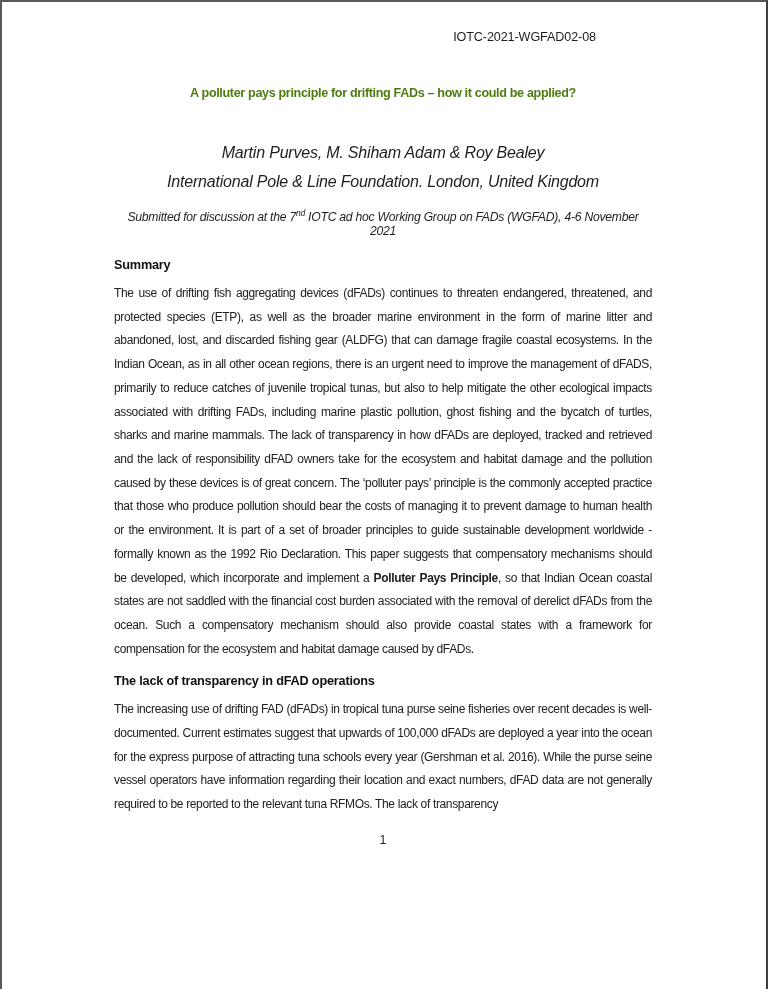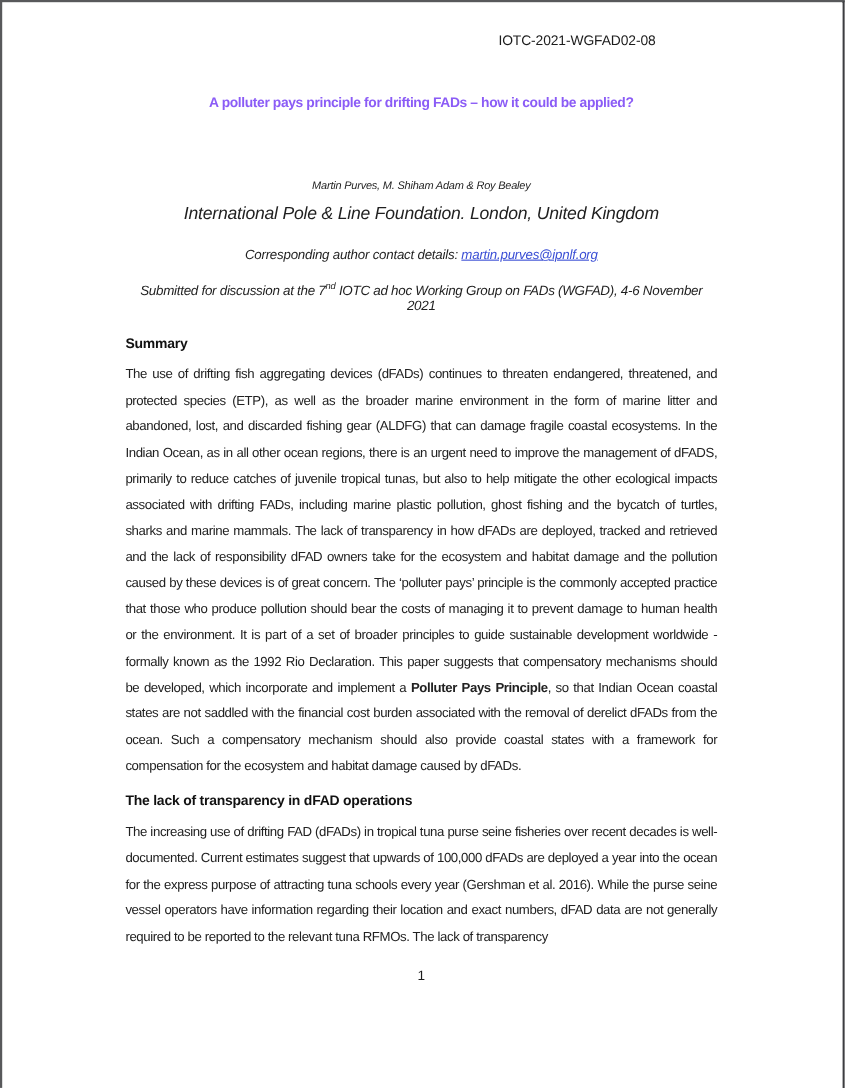--- a/index.html
+++ b/index.html
@@ -31,26 +31,26 @@
     font-size: 12.6px;
     letter-spacing: -0.1px;
     color: #1c1c1c;
   }
   .title {
     text-align: center;
     margin-top: 42px;
     font-size: 12.6px;
     font-weight: bold;
     letter-spacing: -0.35px;
-    color: #8b5cf6;
+    color: #4d7c0f;
   }
   .byline { text-align: center; font-style: italic; color: #1f1f1f; }
   .authors {
-    margin-top: 64px;
-    font-size: 10px;
+    margin-top: 44px;
+    font-size: 16px;
     letter-spacing: -0.2px;
   }
   .affiliation {
     margin-top: 11px;
     font-size: 16px;
     letter-spacing: -0.2px;
   }
   .corresponding {
     margin-top: 20px;
     font-size: 12.1px;
@@ -99,23 +99,20 @@
   <div class="content">
 
     <div class="doc-ref">IOTC-2021-WGFAD02-08</div>
 
     <div class="title">A polluter pays principle for drifting FADs – how it could be applied?</div>
 
     <div class="byline authors">Martin Purves, M. Shiham Adam &amp; Roy Bealey</div>
 
     <div class="byline affiliation">International Pole &amp; Line Foundation. London, United Kingdom</div>
 
-    <div class="byline corresponding">
-      <span>Corresponding author contact details: </span><a class="email-link" style="color: rgb(58, 78, 213);">martin.purves@ipnlf.org</a>
-    </div>
 
     <div class="byline submitted">
       <span>Submitted for discussion at the 7</span><sup>nd</sup><span> IOTC ad hoc Working Group on FADs (WGFAD), 4-6 November 2021</span>
     </div>
 
     <div class="section-heading heading-summary">Summary</div>
 
     <div class="body-par">
       <span>The use of drifting fish aggregating devices (dFADs) continues to threaten endangered, threatened, and protected species (ETP), as well as the broader marine environment in the form of marine litter and abandoned, lost, and discarded fishing gear (ALDFG) that can damage fragile coastal ecosystems. In the Indian Ocean, as in all other ocean regions, there is an urgent need to improve the management of dFADS, primarily to reduce catches of juvenile tropical tunas, but also to help mitigate the other ecological impacts associated with drifting FADs, including marine plastic pollution, ghost fishing and the bycatch of turtles, sharks and marine mammals. The lack of transparency in how dFADs are deployed, tracked and retrieved and the lack of responsibility dFAD owners take for the ecosystem and habitat damage and the pollution caused by these devices is of great concern. The ‘polluter pays’ principle is the commonly accepted practice that those who produce pollution should bear the costs of managing it to prevent damage to human health or the environment. It is part of a set of broader principles to guide sustainable development worldwide - formally known as the 1992 Rio Declaration. This paper suggests that compensatory mechanisms should be developed, which incorporate and implement a </span><span class="emphasis">Polluter Pays Principle</span><span>, so that Indian Ocean coastal states are not saddled with the financial cost burden associated with the removal of derelict dFADs from the ocean. Such a compensatory mechanism should also provide coastal states with a framework for compensation for the ecosystem and habitat damage caused by dFADs.</span>
     </div>

